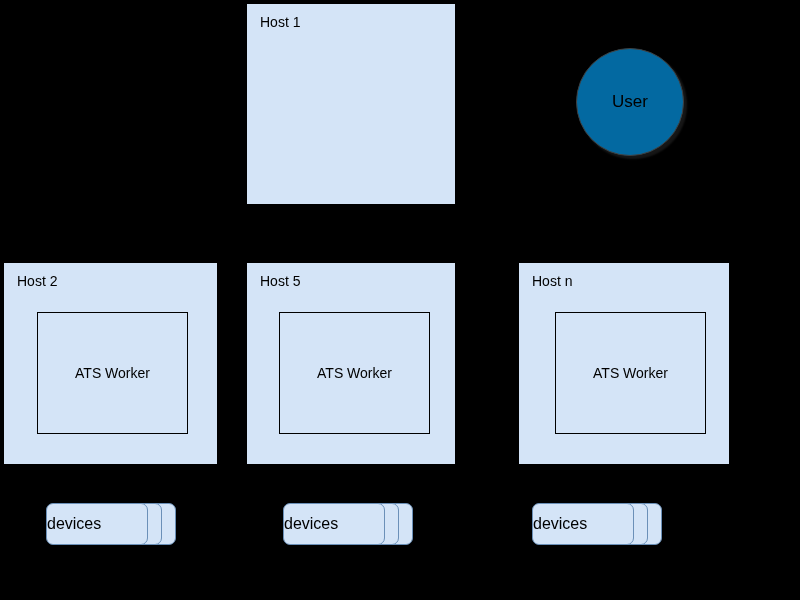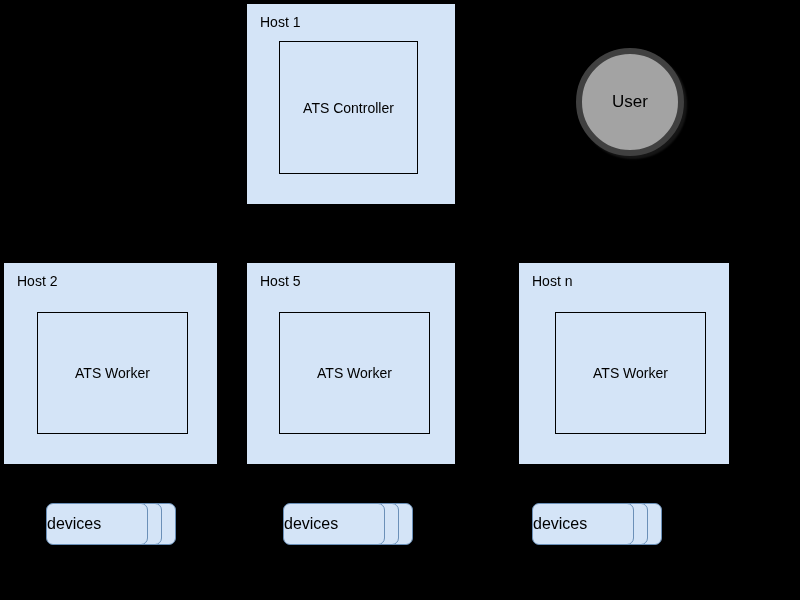--- a/index.html
+++ b/index.html
@@ -54,22 +54,22 @@
     font-size: 14px;
     line-height: 18px;
     color: #000000;
     white-space: nowrap;
   }
 
   
   .user-node {
     position: absolute;
     border-radius: 50%;
-    background: #a3a3a3;
-    border: 6px solid #404040;
+    background: #0369a1;
+    border: 1px solid #404040;
     box-sizing: border-box;
     display: flex;
     align-items: center;
     justify-content: center;
     box-shadow: 3px 3px 2px rgba(40, 40, 40, 0.55);
   }
   .user-label {
     font-size: 17px;
     line-height: 20px;
     color: #000000;
@@ -117,23 +117,20 @@
     white-space: nowrap;
   }
 </style>
 </head>
 <body>
 
 <div id="canvas">
 
   <div class="host-box" style="left:247px; top:4px; width:208px; height:200px;">
     <span class="host-label">Host 1</span>
-    <div class="proc-box" style="left:31px; top:36px; width:139px; height:133px;">
-      <span class="proc-label">ATS Controller</span>
-    </div>
   </div>
 
   <div class="user-node" style="left:576px; top:48px; width:108px; height:108px;">
     <span class="user-label">User</span>
   </div>
 
   <div class="host-box" style="left:4px; top:263px; width:213px; height:201px;">
     <span class="host-label">Host 2</span>
     <div class="proc-box" style="left:32px; top:48px; width:151px; height:122px;">
       <span class="proc-label">ATS Worker</span>

